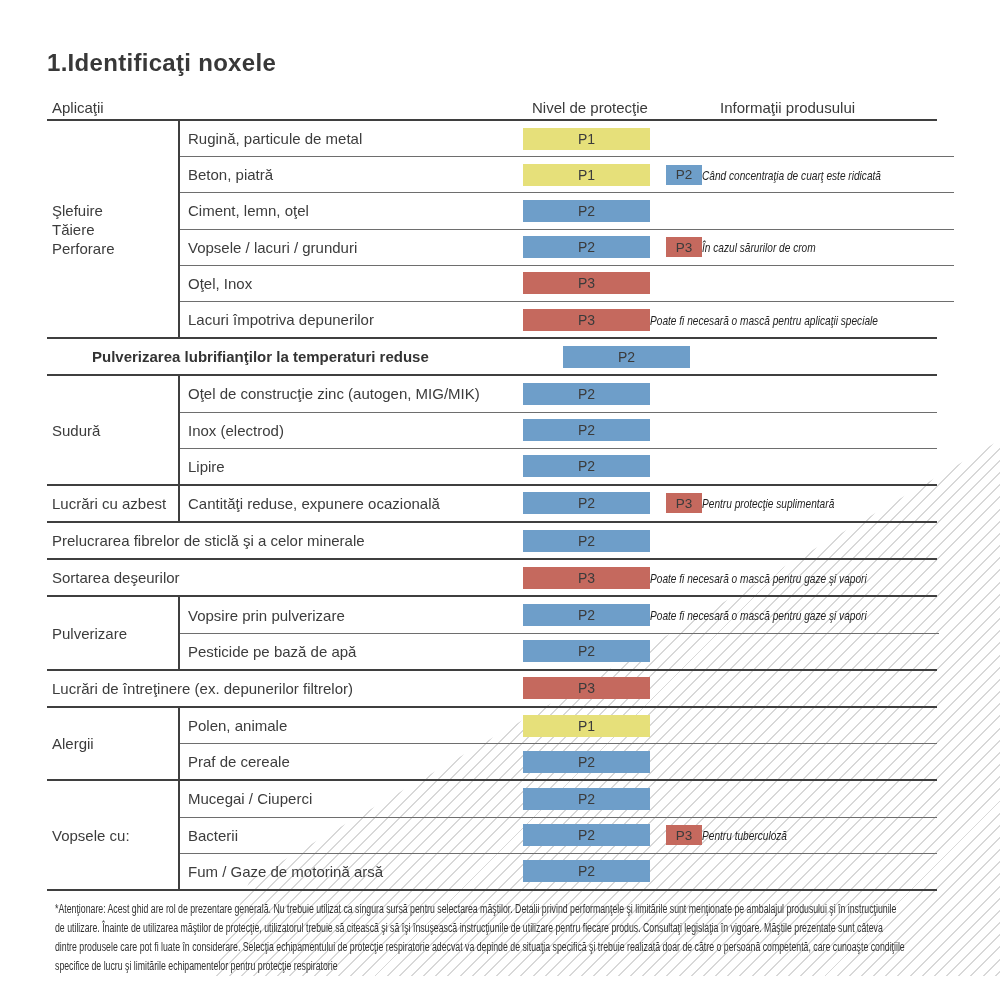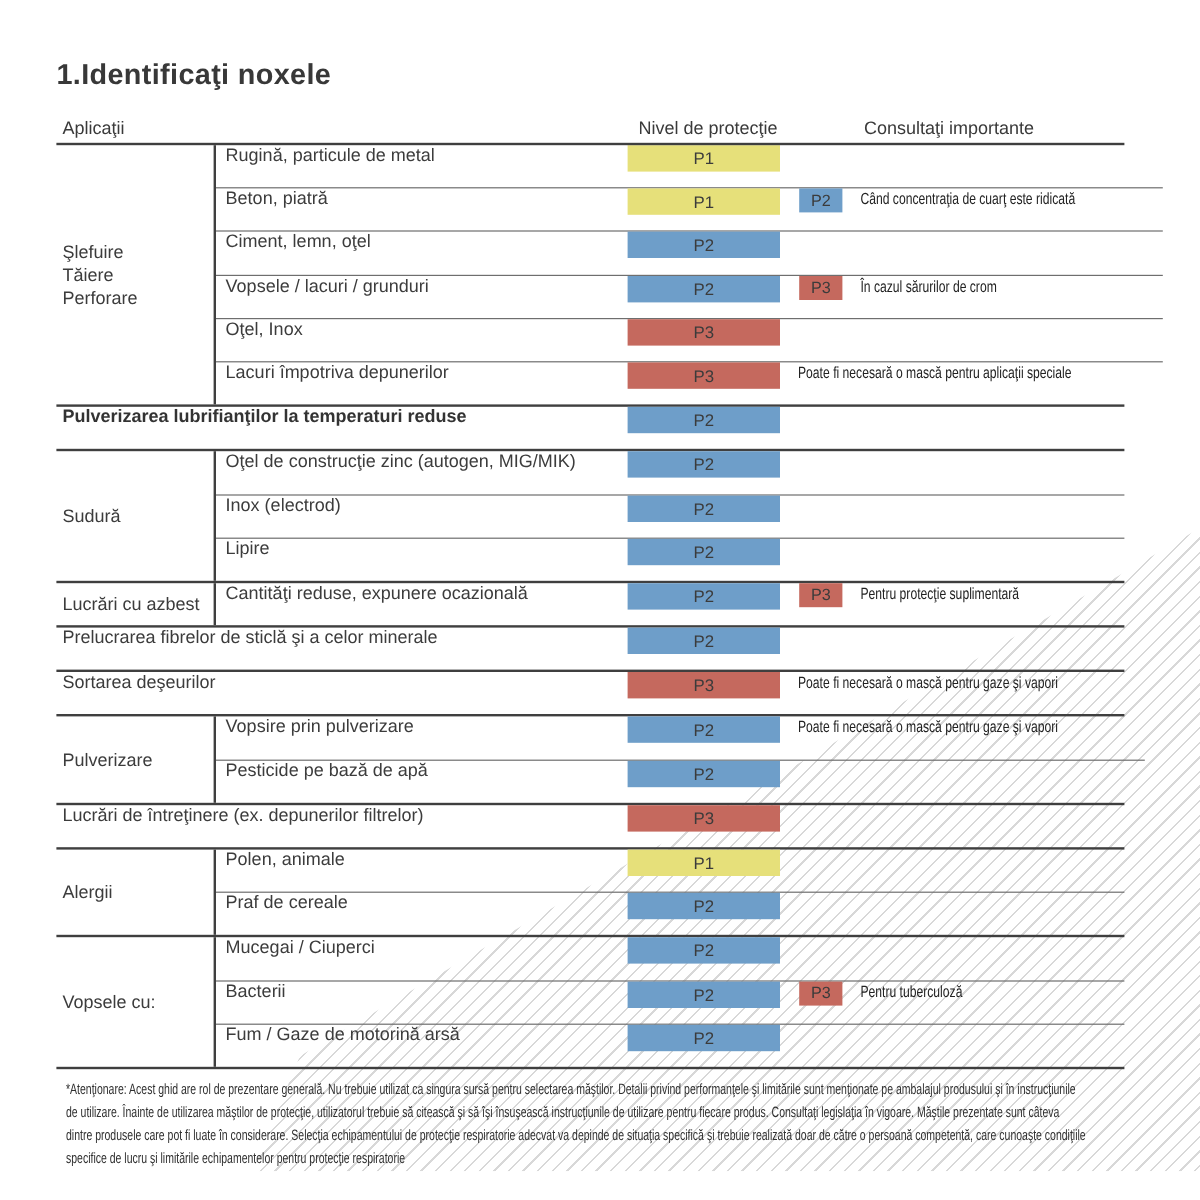--- a/index.html
+++ b/index.html
@@ -28,37 +28,37 @@
   .h2c{left:485px;}
   .h3c{left:673px;}
   .tbody{margin-left:47px;width:890px;}
   .section{display:flex;border-bottom:2px solid #3f3f3f;}
   .gcell{
     width:133px;flex:none;box-sizing:border-box;border-right:2px solid #3f3f3f;
     display:flex;flex-direction:column;justify-content:center;padding-left:5px;
     font-size:15px;line-height:19px;color:#3c3c3c;
   }
   .rows{flex:1;display:flex;flex-direction:column;}
-  .row{display:flex;height:35.2px;}
+  .row{display:flex;align-items:center;height:35.2px;}
   .row + .row{border-top:1px solid #6e6e6e;}
   .app{
     flex:none;width:335px;padding-left:8px;font-size:15px;color:#3c3c3c;
     white-space:nowrap;overflow:hidden;
   }
   .row.fullrow .app{width:471px;padding-left:5px;}
-  .section.bold .app{font-weight:700;color:#333333;}
+  .section.bold .app{font-weight:700;color:#333333;margin-left:40px;}
   .badge{
     flex:none;width:127px;height:22px;display:flex;align-items:center;
     justify-content:center;font-size:14px;color:#3b3b3b;
   }
   .badge2{
     flex:none;width:36px;height:20px;margin-left:16px;display:flex;
     align-items:center;justify-content:center;font-size:13.5px;color:#3b3b3b;
   }
-  .info{flex:1;padding-left:15px;white-space:nowrap;}
+  .info{flex:1;white-space:nowrap;font-style:italic;}
   .cond{
     display:inline-block;transform:scaleX(0.75);transform-origin:0 50%;
     font-size:13.5px;color:#222222;white-space:nowrap;
   }
   .footer{margin:8px 0 0 55px;}
   .fline{height:19px;white-space:nowrap;}
   .fcond{
     display:inline-block;transform:scaleX(0.70);transform-origin:0 50%;
     font-size:12.5px;color:#2f2f2f;white-space:nowrap;
   }
@@ -67,21 +67,21 @@
 <body>
 
 <div class="page">
   <div class="hatch"></div>
   <div class="content">
     <h1 class="title">1.Identificaţi noxele</h1>
 
     <div class="thead">
       <span class="h h1c">Aplicaţii</span>
       <span class="h h2c">Nivel de protecţie</span>
-      <span class="h h3c">Consultaţi importante</span>
+      <span class="h h3c">Informaţii produsului</span>
     </div>
 
     <div id="table-body" class="tbody">
         <div class="section">
           <div class="gcell">
             <div>Şlefuire</div>
             <div>Tăiere</div>
             <div>Perforare</div>
           </div>
           <div class="rows">

